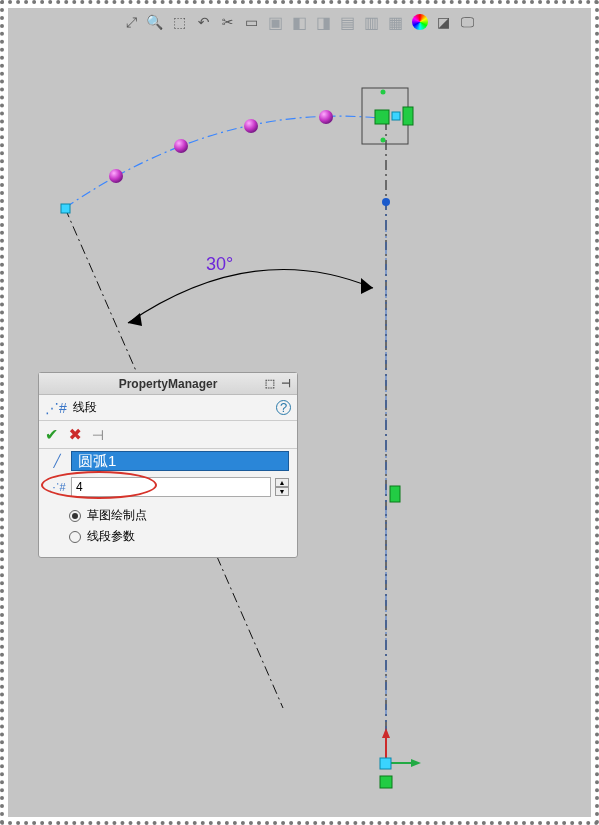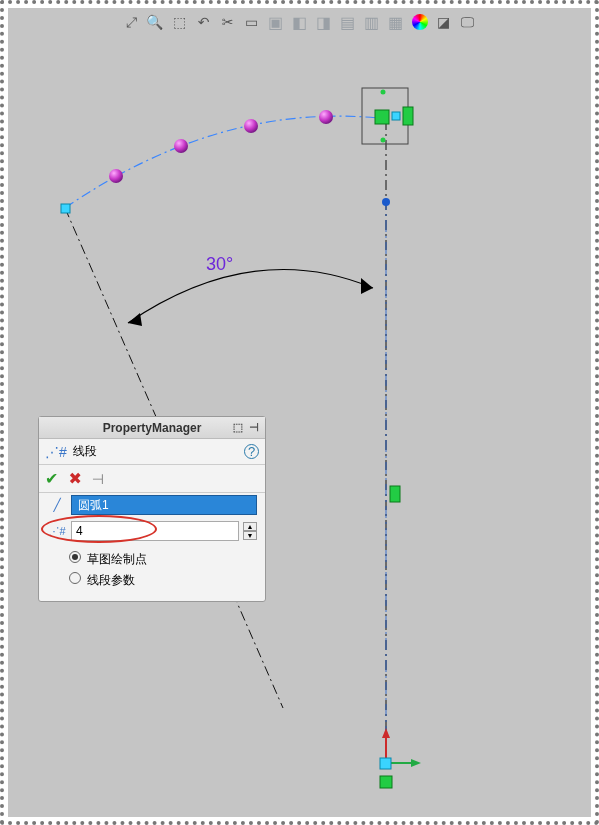--- a/index.html
+++ b/index.html
@@ -72,22 +72,22 @@
   
   svg.sketch {
     position: absolute;
     inset: 0;
     width: 100%;
     height: 100%;
     z-index: 5;
   }
   .panel {
     position: absolute;
-    left: 30px; top: 408px;
-    width: 228px;
+    left: 30px; top: 364px;
+    width: 260px;
     background: #f3f3f3;
     border: 1px solid #999;
     border-radius: 3px;
     font-size: 12px;
     z-index: 20;
   }
   .panel-title {
     background: linear-gradient(#e8e8e8,#d6d6d6);
     border-bottom: 1px solid #bbb;
     height: 22px;
@@ -132,21 +132,21 @@
     color: #3a76c8;
   }
   .entity-input {
     flex: 1;
     background: #2a86d8;
     color: #fff;
     border: 1px solid #1a5a99;
     padding: 2px 6px;
     height: 20px;
     outline: none;
-    font-size: 12px;
+    font-size: 15px;
   }
   .count-row {
     display:flex; align-items:center; gap:4px; padding: 4px 8px;
     position: relative;
   }
   .red-circle {
     position:absolute;
     left: 2px; top: -2px;
     width: 116px; height: 28px;
     border: 2px solid #d6332a;
@@ -154,21 +154,21 @@
     pointer-events: none;
   }
   .count-icon { width:20px; color:#3a76c8; font-size:11px; text-align:center; }
   .count-input {
     flex:1; height:20px; border:1px solid #aaa; background:#fff; padding:1px 4px;
     font-size:12px; outline:none;
   }
   .spinner { display:flex; flex-direction:column; }
   .spinner span { width:14px; height:9px; border:1px solid #999; background:#eee; font-size:7px; display:flex; align-items:center; justify-content:center; cursor:pointer; }
   .radio-group { padding: 4px 8px 10px 30px; }
-  .radio-row { display:flex; gap:6px; padding:2px 0; cursor:pointer; }
+  .radio-row { display:flex; align-items:center; gap:6px; padding:2px 0; cursor:pointer; }
   .radio {
     width:12px; height:12px; border:1px solid #666; border-radius:50%; display:flex; align-items:center; justify-content:center;
   }
   .radio.checked::after { content:''; width:6px; height:6px; background:#333; border-radius:50%; }
   .dim-text {
     position:absolute;
     font-size: 18px;
     color: #6d28d9;
     z-index: 8;
   }

